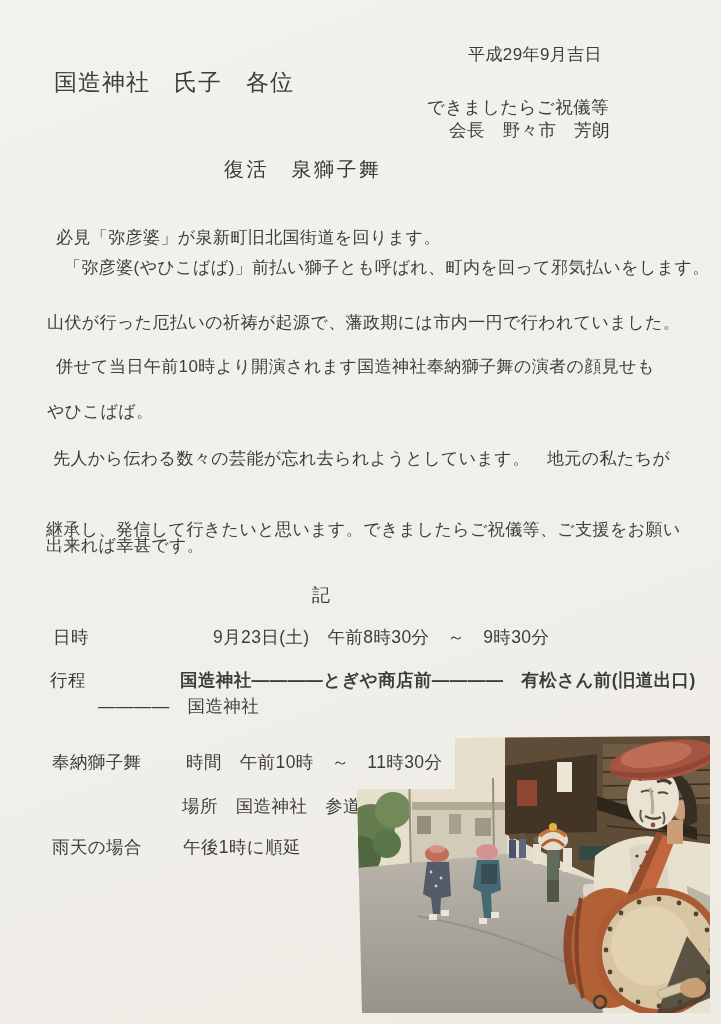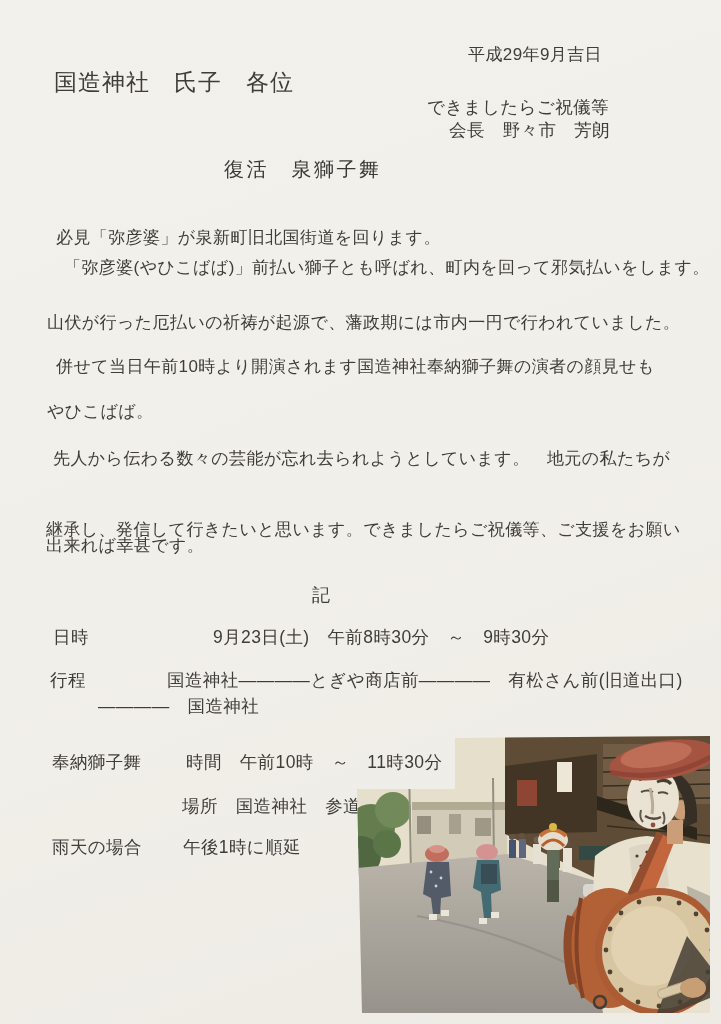--- a/index.html
+++ b/index.html
@@ -22,21 +22,21 @@
   .bl3{left:56px;top:357px;}
   .bl4{left:47px;top:402px;}
   .bl5{left:53px;top:449px;}
   .bl6{left:46px;top:520px;}
   .bl7{left:46px;top:536px;}
   .f-marker{left:312px;top:585px;font-size:18px;}
   .sch{font-size:17.5px;}
   .r-dt-l{left:53px;top:627px;text-align:center;}
   .r-dt-v{left:173px;top:627px;margin-left:40px;}
   .r-rt-l{left:50px;top:670px;}
-  .r-rt-v1{left:167px;top:670px;}
+  .r-rt-v1{left:180px;top:670px;font-weight:bold;}
   .r-rt-v2{left:98px;top:696px;}
   .r-dn-l{left:52px;top:752px;}
   .r-dn-t{left:186px;top:752px;}
   .r-dn-p{left:182px;top:796px;}
   .r-rn-l{left:52px;top:837px;}
   .r-rn-v{left:183px;top:837px;}
   .photo{
     position:absolute;left:357px;top:736px;width:353px;height:277px;
     clip-path:polygon(98px 2px,353px 0px,353px 277px,5px 277px,0px 53px,98px 53px);
   }

